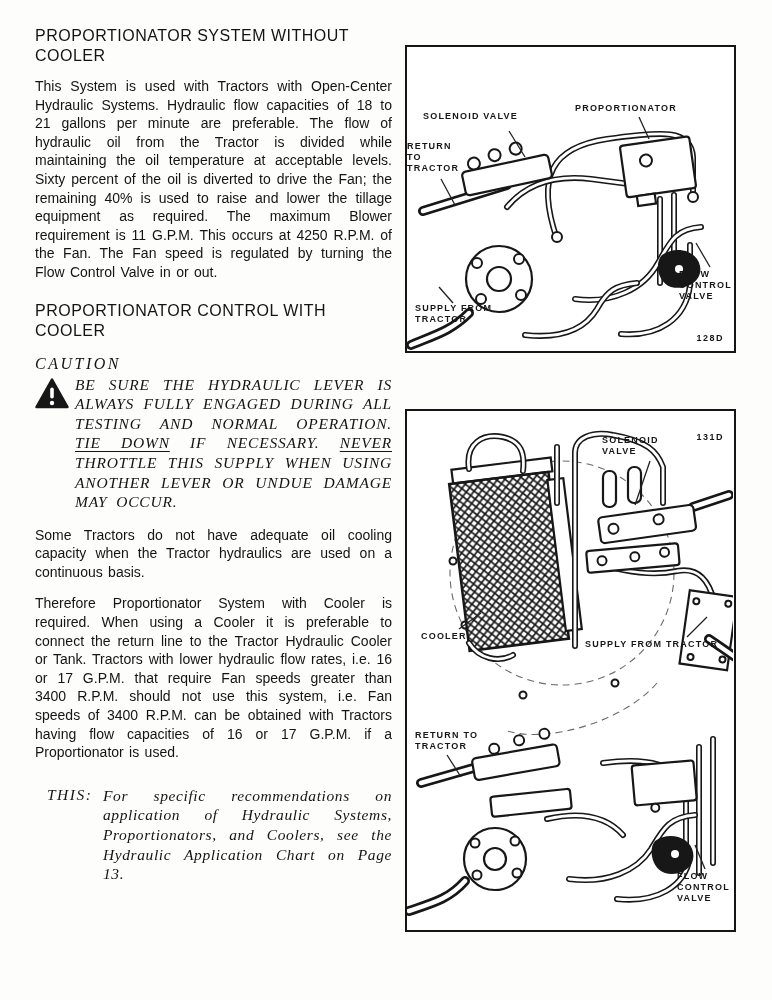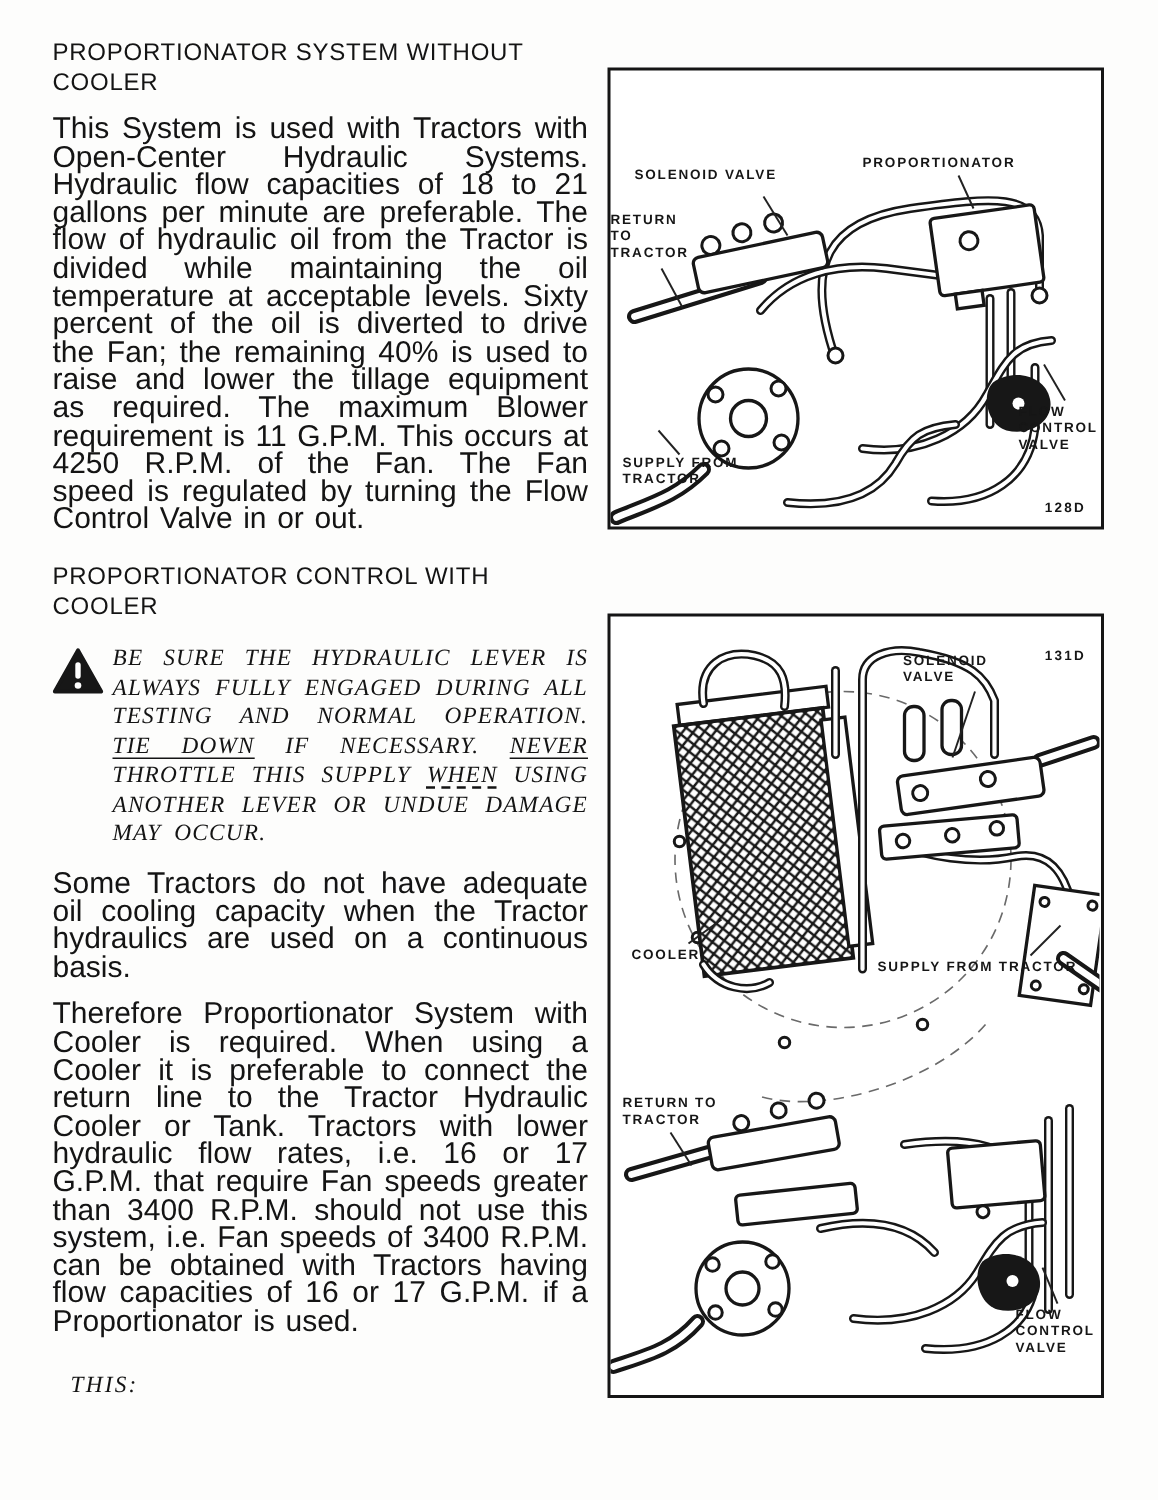--- a/index.html
+++ b/index.html
@@ -10,37 +10,37 @@
     -webkit-font-smoothing:antialiased;
     overflow:hidden;
   }
   
   .text-col{position:absolute;left:35px;top:26px;width:357px;}
   .head{
     font-size:16px;line-height:20px;letter-spacing:.5px;
     font-weight:normal;margin:0 0 11px 0;white-space:pre-line;
   }
   .body-p{
-    font-size:20px;line-height:18.6px;text-align:justify;
+    font-size:14px;line-height:18.6px;text-align:justify;
     margin:0 0 17px 0;word-spacing:1.5px;hyphens:none;
   }
   .caution-wrap{margin:14px 0 14px 0;}
   .caution-label{
     font-family:"Liberation Serif", serif;font-style:italic;
     font-size:16px;letter-spacing:2.5px;margin:0 0 2px 0;font-weight:normal;
   }
   .caution-row{display:flex;align-items:flex-start;}
   .caution-icon{flex:0 0 34px;margin:3px 6px 0 0;}
   .caution-text{
     font-family:"Liberation Serif", serif;font-style:italic;
     font-size:15.5px;line-height:19.6px;text-align:justify;
     letter-spacing:.8px;word-spacing:4px;flex:1;
   }
   .u-solid{text-decoration:underline;text-underline-offset:3px;}
-  .u-dashed{text-decoration:underline;text-decoration-style:dashed;text-underline-offset:3px;}
+  .u-dashed{text-decoration-style:dashed;text-underline-offset:3px;}
   .note-row{display:flex;margin-top:24px;}
   .note-label{
     flex:0 0 68px;font-family:"Liberation Serif", serif;font-style:italic;
     font-size:15.5px;letter-spacing:1.5px;padding-left:12px;box-sizing:border-box;
   }
   .note-text{
     flex:1;font-family:"Liberation Serif", serif;font-style:italic;
     font-size:15.5px;line-height:19.6px;text-align:justify;
     letter-spacing:.6px;word-spacing:3.5px;
   }
@@ -80,38 +80,40 @@
 
   <h3 class="head">PROPORTIONATOR SYSTEM WITHOUT
 COOLER</h3>
 
   <p class="body-p">This System is used with Tractors with Open-Center Hydraulic Systems.  Hydraulic flow capacities of 18 to 21 gallons per minute are preferable.  The flow of hydraulic oil from the Tractor is divided while maintaining the oil temperature at acceptable levels.  Sixty percent of the oil is diverted to drive the Fan; the remaining 40% is used to raise and lower the tillage equipment as required.  The maximum Blower requirement is 11 G.P.M. This occurs at 4250 R.P.M. of the Fan. The Fan speed is regulated by turning the Flow Control Valve in or out.</p>
 
   <h3 class="head" style="margin-top:19px;margin-bottom:9px;">PROPORTIONATOR CONTROL WITH
 COOLER</h3>
 
   <div class="caution-wrap">
+    <div class="caution-label">CAUTION</div>
     <div class="caution-row">
       <span class="caution-icon">
         <svg width="34" height="31" viewBox="0 0 34 31">
           <polygon points="17,1.5 32.5,29 1.5,29" fill="#171717" stroke="#171717" stroke-width="2.5" stroke-linejoin="round"></polygon>
           <rect x="15.2" y="9.5" width="3.6" height="11" rx="1.8" fill="#fff"></rect>
           <circle cx="17" cy="25" r="2.2" fill="#fff"></circle>
         </svg>
       </span>
       <div class="caution-text"><span>BE SURE THE HYDRAULIC LEVER IS ALWAYS FULLY ENGAGED DURING ALL TESTING AND NORMAL OPERATION.  </span><span class="u-solid">TIE DOWN</span><span> IF NECESSARY.  </span><span class="u-solid">NEVER</span><span> THROTTLE THIS SUPPLY </span><span class="u-dashed">WHEN</span><span> USING ANOTHER LEVER OR UNDUE DAMAGE MAY OCCUR.</span></div>
     </div>
   </div>
 
   <p class="body-p" style="margin-bottom:13px;">Some Tractors do not have adequate oil cooling capacity when the Tractor hydraulics are used on a continuous basis.</p>
 
   <p class="body-p">Therefore Proportionator System with Cooler is required.  When using a Cooler it is preferable to connect the return line to the Tractor Hydraulic Cooler or Tank.  Tractors with lower hydraulic flow rates, i.e. 16 or 17 G.P.M. that require Fan speeds greater than 3400 R.P.M. should not use this system, i.e. Fan speeds of 3400 R.P.M. can be obtained with Tractors having flow capacities of 16 or 17 G.P.M. if a Proportionator is used.</p>
 
   <div class="note-row">
     <div class="note-label">THIS:</div>
+    <div class="note-text">For specific recommendations on application of Hydraulic Systems, Proportionators, and Coolers, see the Hydraulic Application Chart on Page 13.</div>
   </div>
 </div>
 
 <div class="figure" id="fig1">
   <svg width="326" height="303" viewBox="0 0 326 303">
     <defs>
       <path id="a1" d="M150 192 C128 128 146 100 200 92 C256 84 284 82 286 110 L286 150"></path>
       <path id="a2" d="M168 252 C205 257 237 242 251 216 C263 195 268 182 294 180"></path>
       <path id="a3" d="M214 287 C252 290 279 272 283 238 L283 198"></path>
       <path id="a4" d="M118 288 C155 292 178 282 190 262 C200 244 208 238 230 236"></path>

